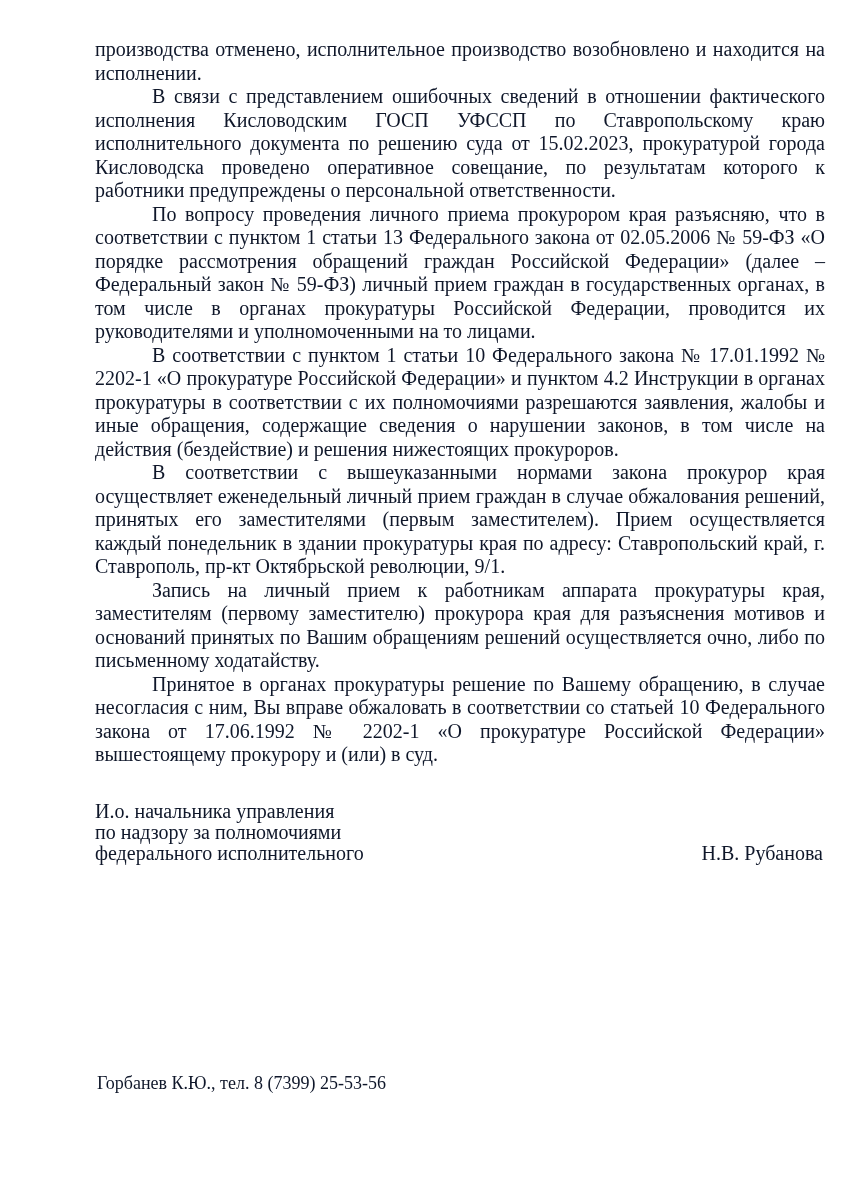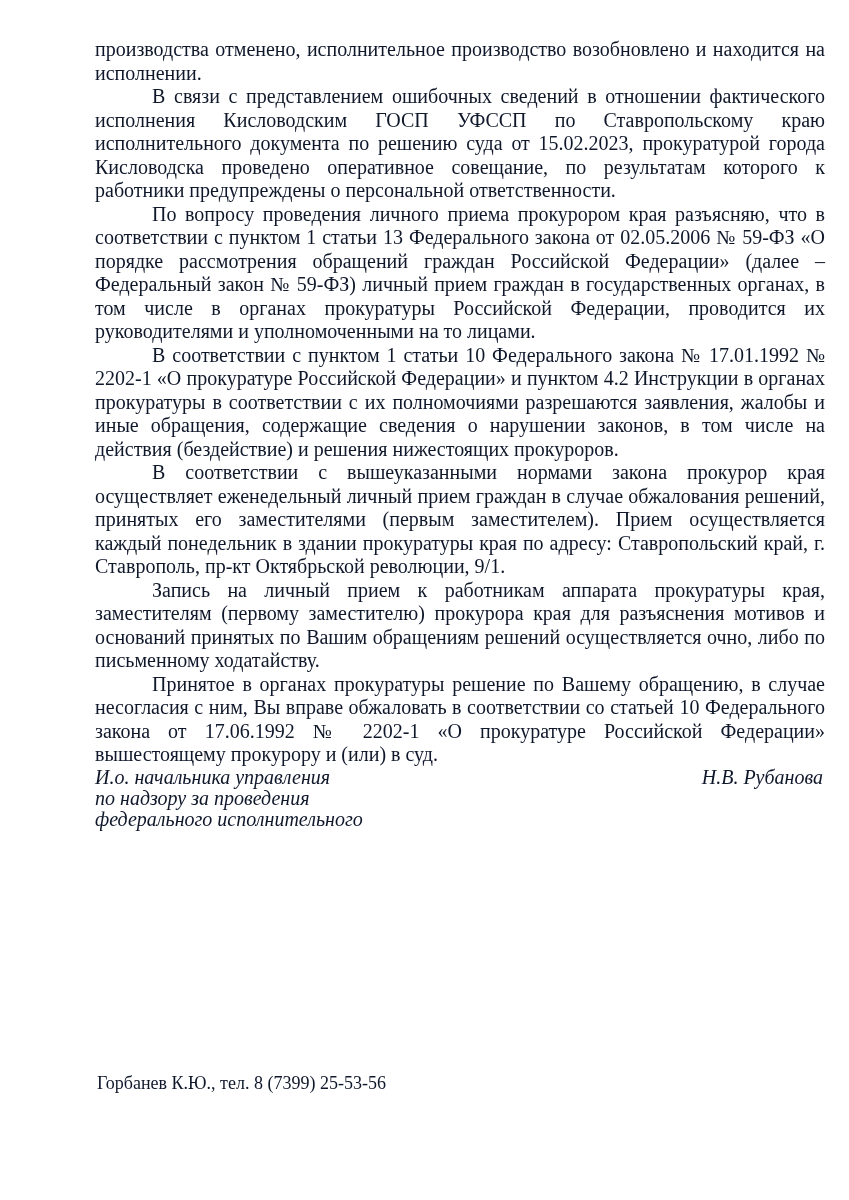--- a/index.html
+++ b/index.html
@@ -27,27 +27,27 @@
     text-align: justify;
   }
   .para {
     margin: 0;
     text-indent: 57px;
   }
   .para.no-indent {
     text-indent: 0;
   }
   .signature-block {
+    margin-top: 34px;
     display: flex;
     justify-content: space-between;
-    align-items: flex-start;
+    align-items: flex-end;
     text-align: left;
     font-size: 20px;
     line-height: 21px;
-    font-style: italic;
   }
   .signature-position div {
     white-space: nowrap;
   }
   .signature-name {
     white-space: nowrap;
     padding-right: 2px;
   }
   .footer-contact {
     position: absolute;
@@ -67,21 +67,21 @@
     <p class="para">В связи с представлением ошибочных сведений в отношении фактического исполнения Кисловодским ГОСП УФССП по Ставропольскому краю исполнительного документа по решению суда от 15.02.2023, прокуратурой города Кисловодска проведено оперативное совещание, по результатам которого к работники предупреждены о персональной ответственности.</p>
     <p class="para">По вопросу проведения личного приема прокурором края разъясняю, что в соответствии с пунктом 1 статьи 13 Федерального закона от 02.05.2006 № 59-ФЗ «О порядке рассмотрения обращений граждан Российской Федерации» (далее – Федеральный закон № 59-ФЗ) личный прием граждан в государственных органах, в том числе в органах прокуратуры Российской Федерации, проводится их руководителями и уполномоченными на то лицами.</p>
     <p class="para">В соответствии с пунктом 1 статьи 10 Федерального закона № 17.01.1992 № 2202-1 «О прокуратуре Российской Федерации» и пунктом 4.2 Инструкции в органах прокуратуры в соответствии с их полномочиями разрешаются заявления, жалобы и иные обращения, содержащие сведения о нарушении законов, в том числе на действия (бездействие) и решения нижестоящих прокуроров.</p>
     <p class="para">В соответствии с вышеуказанными нормами закона прокурор края осуществляет еженедельный личный прием граждан в случае обжалования решений, принятых его заместителями (первым заместителем). Прием осуществляется каждый понедельник в здании прокуратуры края по адресу: Ставропольский край, г. Ставрополь, пр-кт Октябрьской революции, 9/1.</p>
     <p class="para">Запись на личный прием к работникам аппарата прокуратуры края, заместителям (первому заместителю) прокурора края для разъяснения мотивов и оснований принятых по Вашим обращениям решений осуществляется очно, либо по письменному ходатайству.</p>
     <p class="para">Принятое в органах прокуратуры решение по Вашему обращению, в случае несогласия с ним, Вы вправе обжаловать в соответствии со статьей 10 Федерального закона от 17.06.1992 № 2202-1 «О прокуратуре Российской Федерации» вышестоящему прокурору и (или) в суд.</p>
 
     <div class="signature-block">
       <div class="signature-position">
         <div>И.о. начальника управления</div>
-        <div>по надзору за проведения</div>
+        <div>по надзору за полномочиями</div>
         <div>федерального исполнительного</div>
       </div>
       <div class="signature-name">Н.В. Рубанова</div>
     </div>
   </div>
 
   <div class="footer-contact">Горбанев К.Ю., тел. 8 (7399) 25-53-56</div>
 </div>
 
 </body></html>

